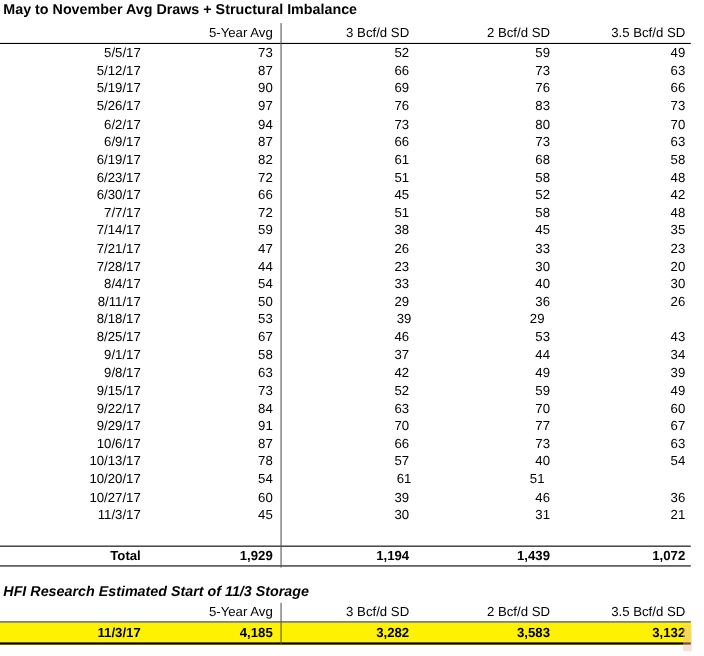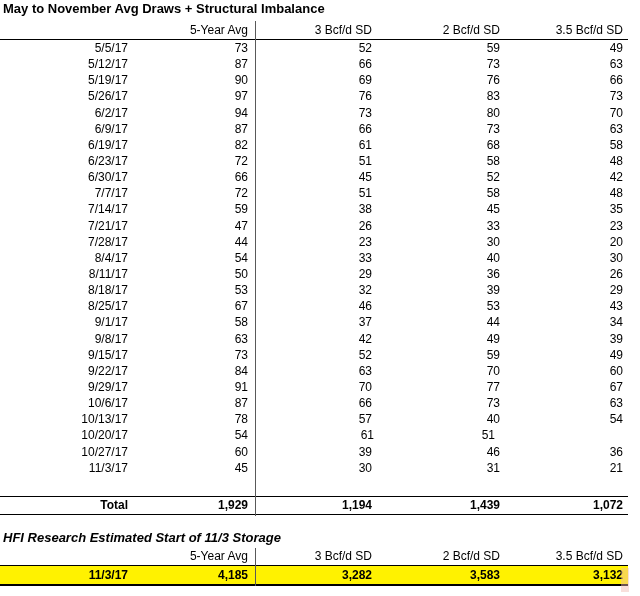--- a/index.html
+++ b/index.html
@@ -190,21 +190,20 @@
           <span class="c c1">8/11/17</span>
           <span class="c c2">50</span>
           <span class="c c3">29</span>
           <span class="c c4">36</span>
           <span class="c c5">26</span>
         </div>
 
         <div class="row body-row">
           <span class="c c1">8/18/17</span>
           <span class="c c2">53</span>
-          <span class="c c3">32</span>
           <span class="c c4">39</span>
           <span class="c c5">29</span>
         </div>
 
         <div class="row body-row">
           <span class="c c1">8/25/17</span>
           <span class="c c2">67</span>
           <span class="c c3">46</span>
           <span class="c c4">53</span>
           <span class="c c5">43</span>

